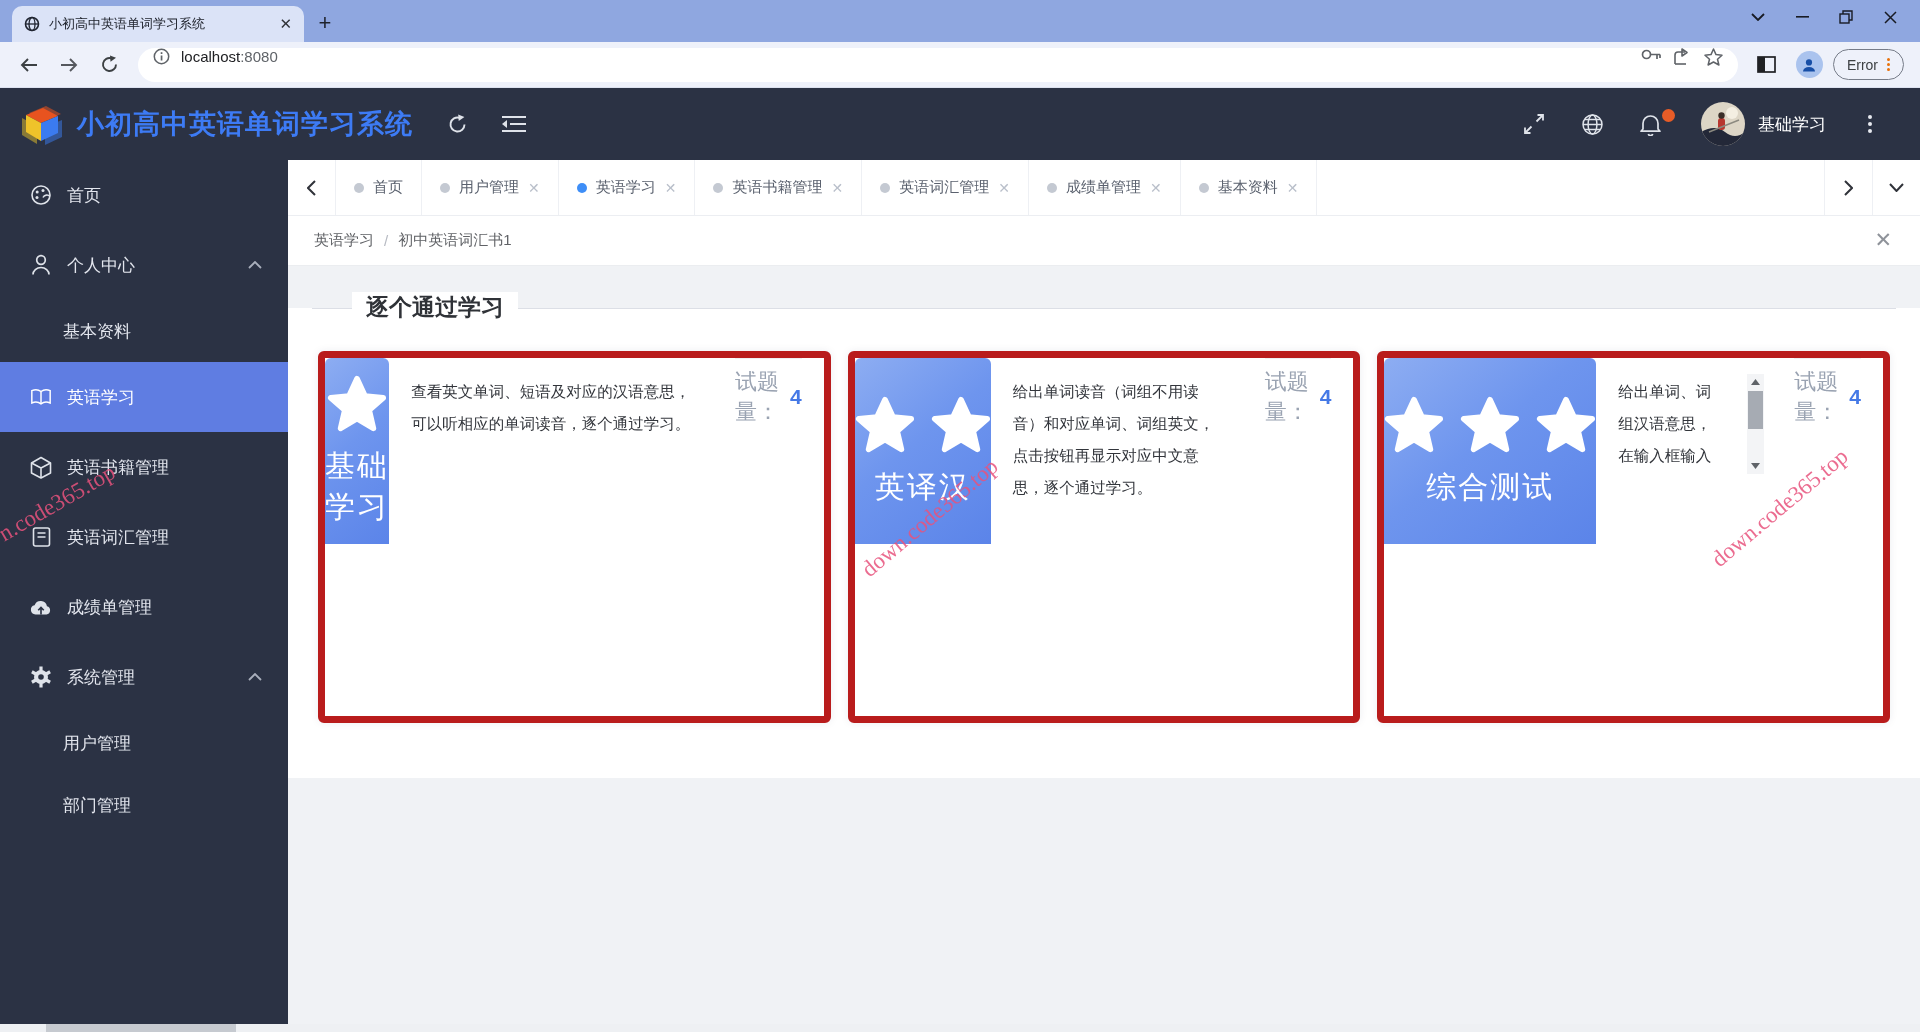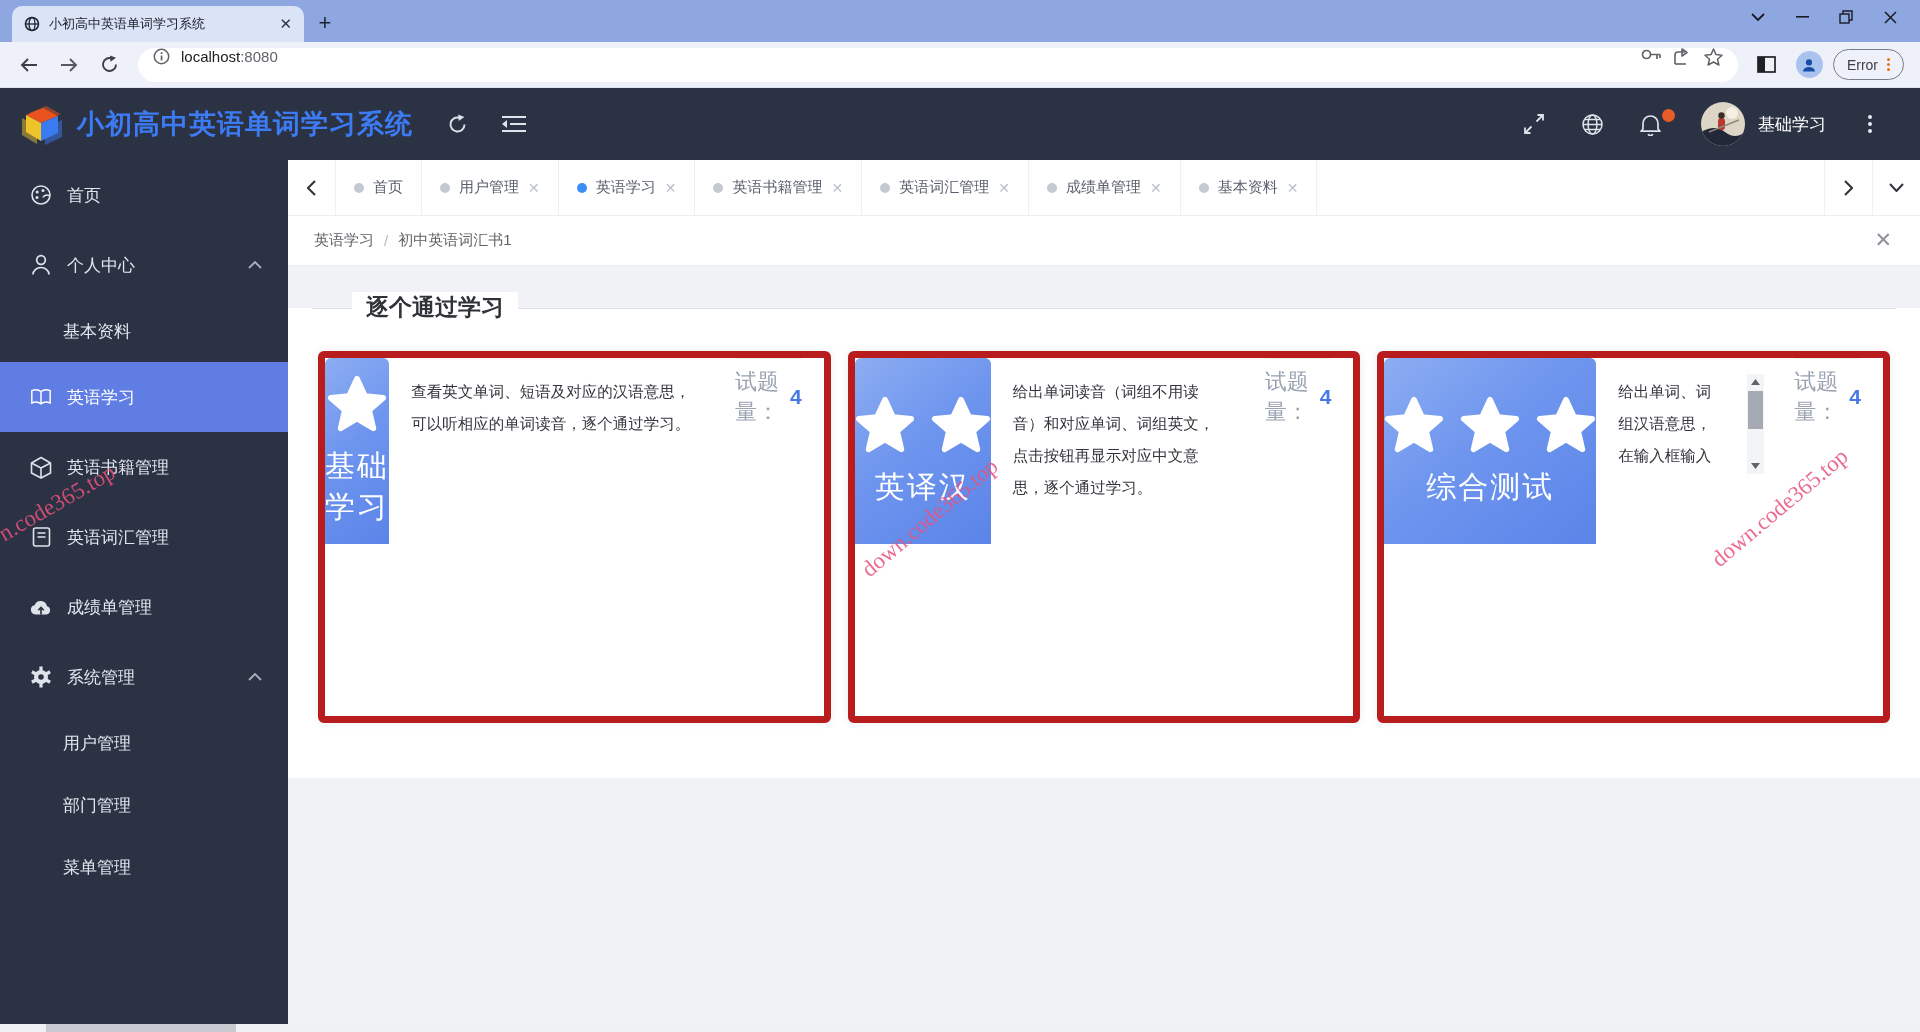--- a/index.html
+++ b/index.html
@@ -378,23 +378,20 @@
           <polyline points="1,7 7,1 13,7" fill="none" stroke="#a9afbc" stroke-width="1.8"></polyline>
         </svg>
     </span>
   </div>
   <div class="m-item sub">
     <span>用户管理</span>
   </div>
   <div class="m-item sub">
     <span>部门管理</span>
   </div>
-  <div class="m-item sub">
-    <span>菜单管理</span>
-  </div>
 </div>
 
 <div class="workspace">
 
   <div class="tags-bar">
     <div class="tag-nav">
       <svg width="9" height="16" viewBox="0 0 9 16">
           <polyline points="8,1 1,8 8,15" fill="none" stroke="#30333a" stroke-width="2"></polyline>
         </svg>
     </div>

